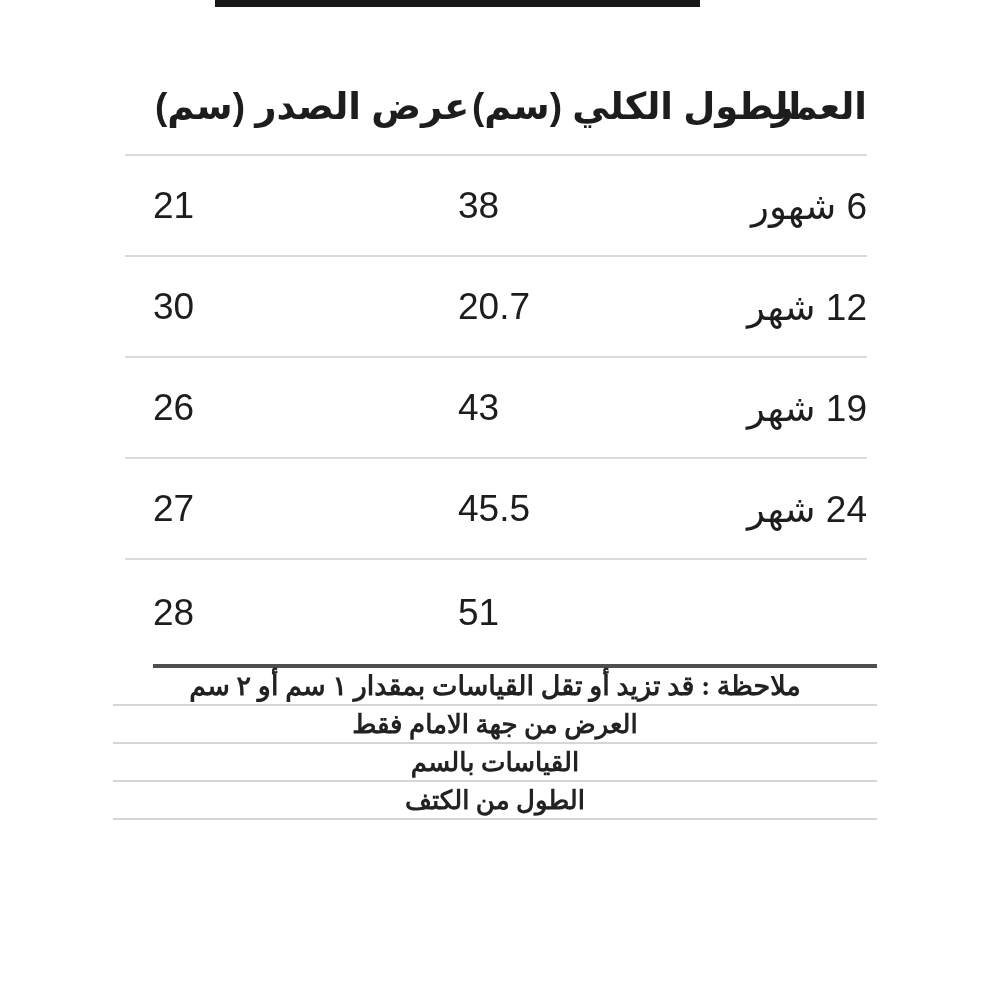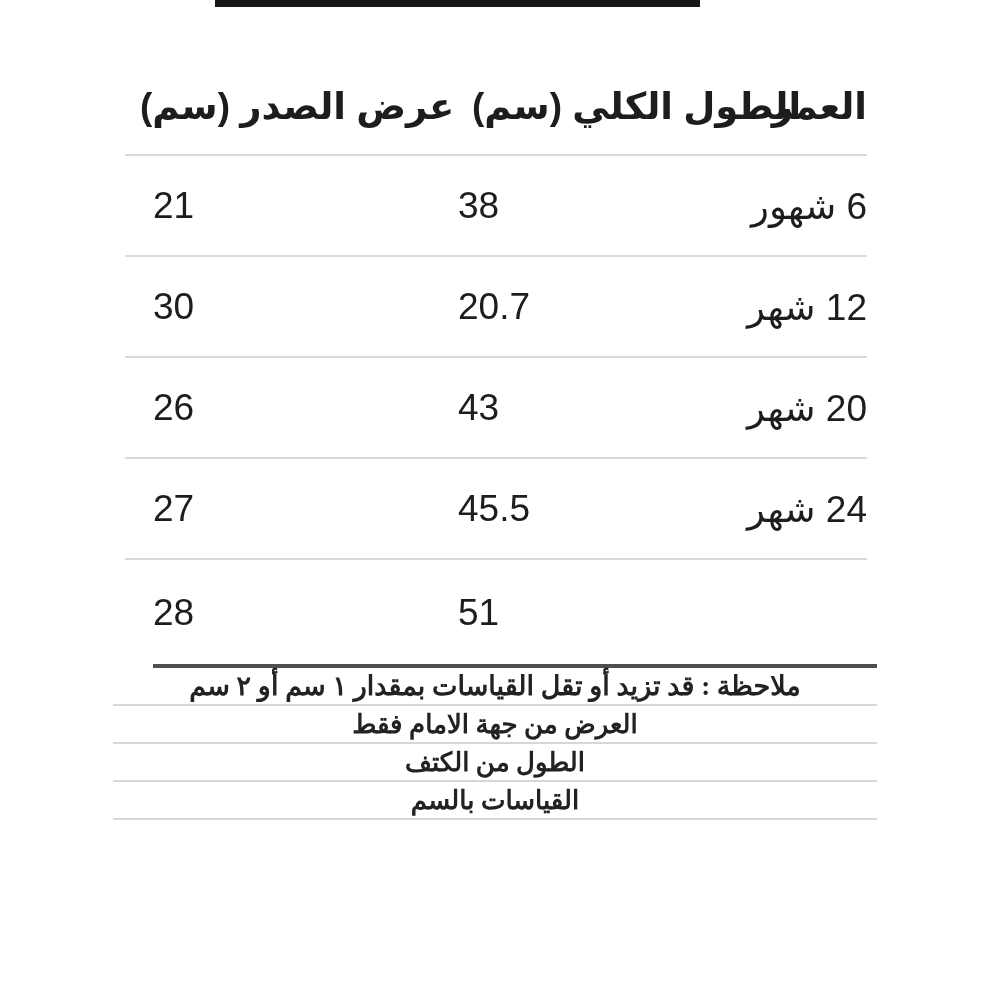--- a/index.html
+++ b/index.html
@@ -53,21 +53,21 @@
     white-space: nowrap;
     direction: rtl;
     unicode-bidi: plaintext;
   }
   .thead .hcell { top: 106px; }
 
   
   .col-age   { right: 0; }
   .h-len     { left: 315px; margin-left: 32px; }
   .c-len     { left: 333px; }
-  .h-wid     { left: 15px; }
+  .h-wid     { left: 30px; }
   .c-wid     { left: 28px; }
 
   
   .notes {
     position: absolute;
     left: 113px; top: 664px;
     width: 764px;
     font-family: "Liberation Serif", "DejaVu Serif", serif;
     font-size: 26px;
     font-weight: 700;
@@ -112,21 +112,21 @@
       <span class="cell c-wid">21</span>
     </div>
 
     <div class="trow">
       <span class="cell col-age">12 شهر</span>
       <span class="cell c-len">20.7</span>
       <span class="cell c-wid">30</span>
     </div>
 
     <div class="trow">
-      <span class="cell col-age">20 شهر</span>
+      <span class="cell col-age">19 شهر</span>
       <span class="cell c-len">43</span>
       <span class="cell c-wid">26</span>
     </div>
 
     <div class="trow">
       <span class="cell col-age">24 شهر</span>
       <span class="cell c-len">45.5</span>
       <span class="cell c-wid">27</span>
     </div>
 
@@ -134,17 +134,17 @@
       <span class="cell c-len">51</span>
       <span class="cell c-wid">28</span>
     </div>
 
   </div>
 
   <div class="notes">
     <div class="notes-dark-line"></div>
     <div class="note-row first">ملاحظة : قد تزيد أو تقل القياسات بمقدار ١ سم أو ٢ سم</div>
     <div class="note-row">العرض من جهة الامام فقط</div>
+    <div class="note-row">القياسات بالسم</div>
     <div class="note-row">الطول من الكتف</div>
-    <div class="note-row">القياسات بالسم</div>
   </div>
 
 </div>
 
 </body></html>

